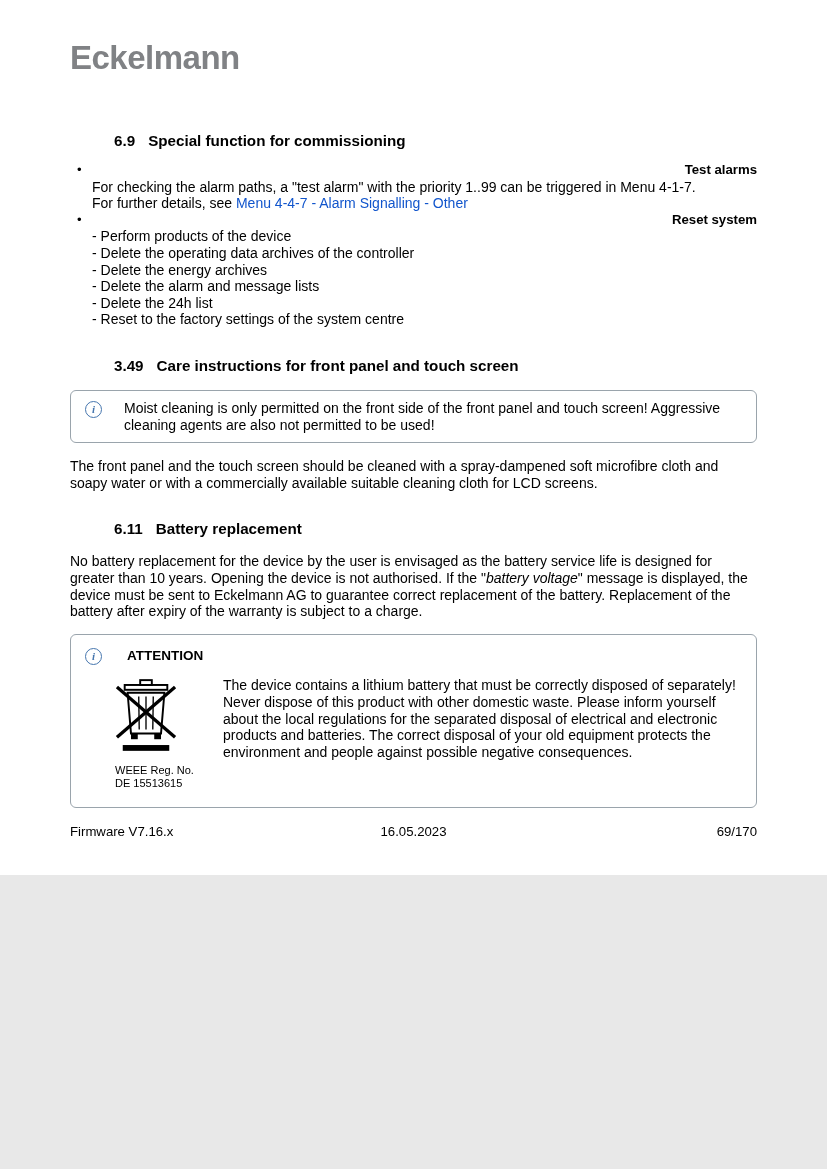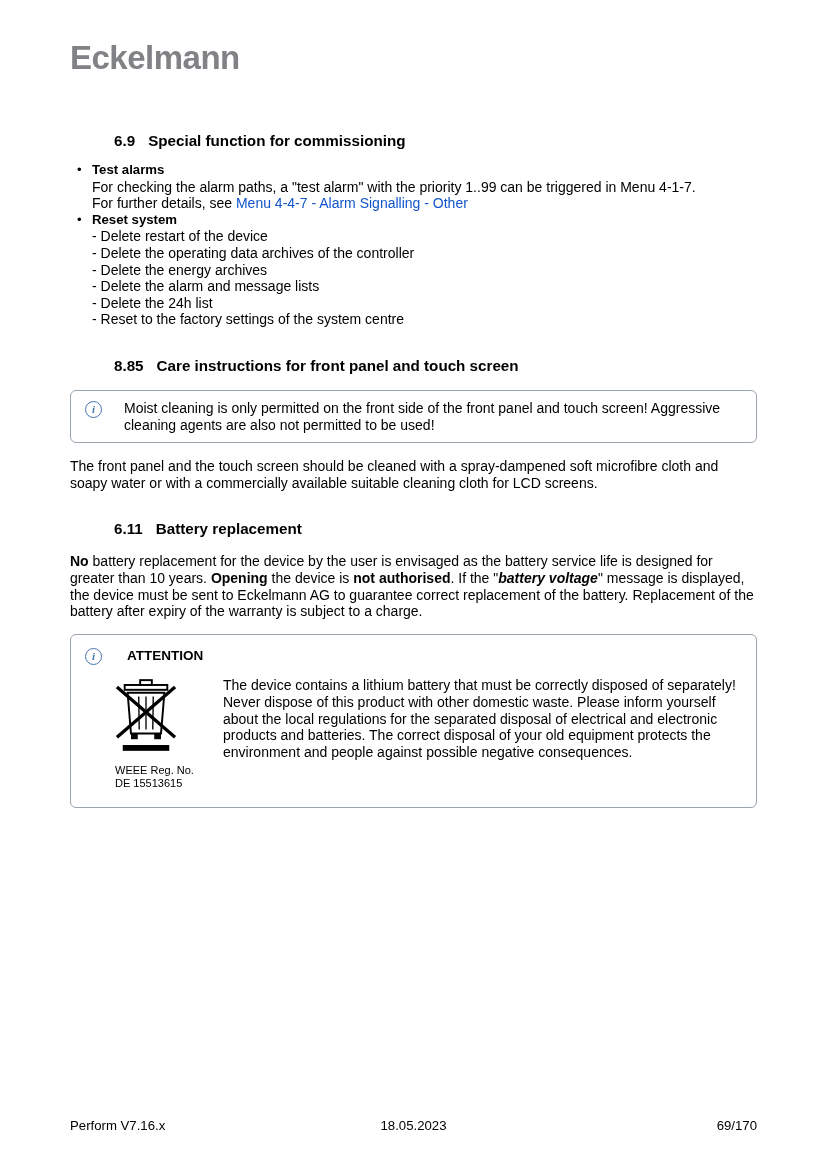--- a/index.html
+++ b/index.html
@@ -5,21 +5,21 @@
   * { margin: 0; padding: 0; box-sizing: border-box; }
   html, body { background: #e8e8e8; }
   body {
     width: 827px;
     font-family: "Liberation Sans", sans-serif;
     color: #000;
   }
   .page {
     position: relative;
     width: 827px;
-    height: 1169px;
+    height: 875px;
     background: #ffffff;
     padding: 40px 70px 0 70px;
     overflow: hidden;
   }
   
   .logo {
     font-size: 33px;
     font-weight: bold;
     color: var(--logo_gray, #808285);
     letter-spacing: -0.5px;
@@ -44,21 +44,21 @@
   .bullet-list { list-style: none; margin-top: 12px; }
   .bullet-item { position: relative; padding-left: 22px; }
   .bullet-item::before {
     content: "\2022";
     position: absolute;
     left: 7px;
     top: 0;
     font-size: 13.2px;
     line-height: 16.6px;
   }
-  .b-title { font-weight: bold; font-size: 13.2px; line-height: 16.6px; }
+  .b-title { font-weight: bold; font-size: 13.2px; line-height: 16.6px; text-align: right; }
   .doc-link {
     color: var(--link, #1155CC);
     text-decoration: none;
     cursor: pointer;
   }
   
   .note-box, .attention-box {
     border: 1px solid var(--box_border, #9aa4ac);
     border-radius: 6px;
     background: #fff;
@@ -98,53 +98,53 @@
     position: absolute;
     left: 70px;
     right: 70px;
     bottom: 36px;
     display: flex;
     font-size: 13.2px;
   }
   .footer-left  { flex: 1; text-align: left; }
   .footer-center{ flex: 1; text-align: center; }
   .footer-right { flex: 1; text-align: right; }
-  b { font-weight: bold; margin-top: 48px; }
-  i.em { font-style: italic; font-weight: bold; }
+  b { font-weight: normal; margin-top: 48px; }
+  i.em { font-style: italic; }
 </style>
 </head>
 <body>
 
 <div class="page">
 
   <div class="logo">Eckelmann</div>
 
   <h2 class="heading first">
     <span class="h-num">6.9</span><span class="h-title">Special function for commissioning</span>
   </h2>
 
   <ul class="bullet-list">
     <li class="bullet-item">
       <div class="b-title">Test alarms</div>
       <div class="b-line">For checking the alarm paths, a "test alarm" with the priority 1..99 can be triggered in Menu 4-1-7.</div>
       <div class="b-line"><span>For further details, see </span><a class="doc-link">Menu 4-4-7 - Alarm Signalling - Other</a></div>
     </li>
     <li class="bullet-item">
       <div class="b-title">Reset system</div>
-      <div class="b-line">- Delete restart of the device</div>
+      <div class="b-line">- Perform products of the device</div>
       <div class="b-line">- Delete the operating data archives of the controller</div>
       <div class="b-line">- Delete the energy archives</div>
       <div class="b-line">- Delete the alarm and message lists</div>
       <div class="b-line">- Delete the 24h list</div>
       <div class="b-line">- Reset to the factory settings of the system centre</div>
     </li>
   </ul>
 
   <h2 class="heading">
-    <span class="h-num">8.85</span><span class="h-title">Care instructions for front panel and touch screen</span>
+    <span class="h-num">3.49</span><span class="h-title">Care instructions for front panel and touch screen</span>
   </h2>
 
   <div class="note-box">
     <span class="info-icon">
         <i>i</i>
       </span>
     <div class="note-text">Moist cleaning is only permitted on the front side of the front panel and touch screen! Aggressive cleaning agents are also not permitted to be used!</div>
   </div>
 
   <p class="para">The front panel and the touch screen should be cleaned with a spray-dampened soft microfibre cloth and soapy water or with a commercially available suitable cleaning cloth for LCD screens.</p>
@@ -180,18 +180,18 @@
         <div class="weee-caption">
           <div>WEEE Reg. No.</div>
           <div>DE 15513615</div>
         </div>
       </div>
       <div class="attention-text">The device contains a lithium battery that must be correctly disposed of separately! Never dispose of this product with other domestic waste. Please inform yourself about the local regulations for the separated disposal of electrical and electronic products and batteries. The correct disposal of your old equipment protects the environment and people against possible negative consequences.</div>
     </div>
   </div>
 
   <div class="footer">
-    <span class="footer-left">Perform V7.16.x</span>
-    <span class="footer-center">18.05.2023</span>
+    <span class="footer-left">Firmware V7.16.x</span>
+    <span class="footer-center">16.05.2023</span>
     <span class="footer-right">69/170</span>
   </div>
 
 </div>
 
 </body></html>

